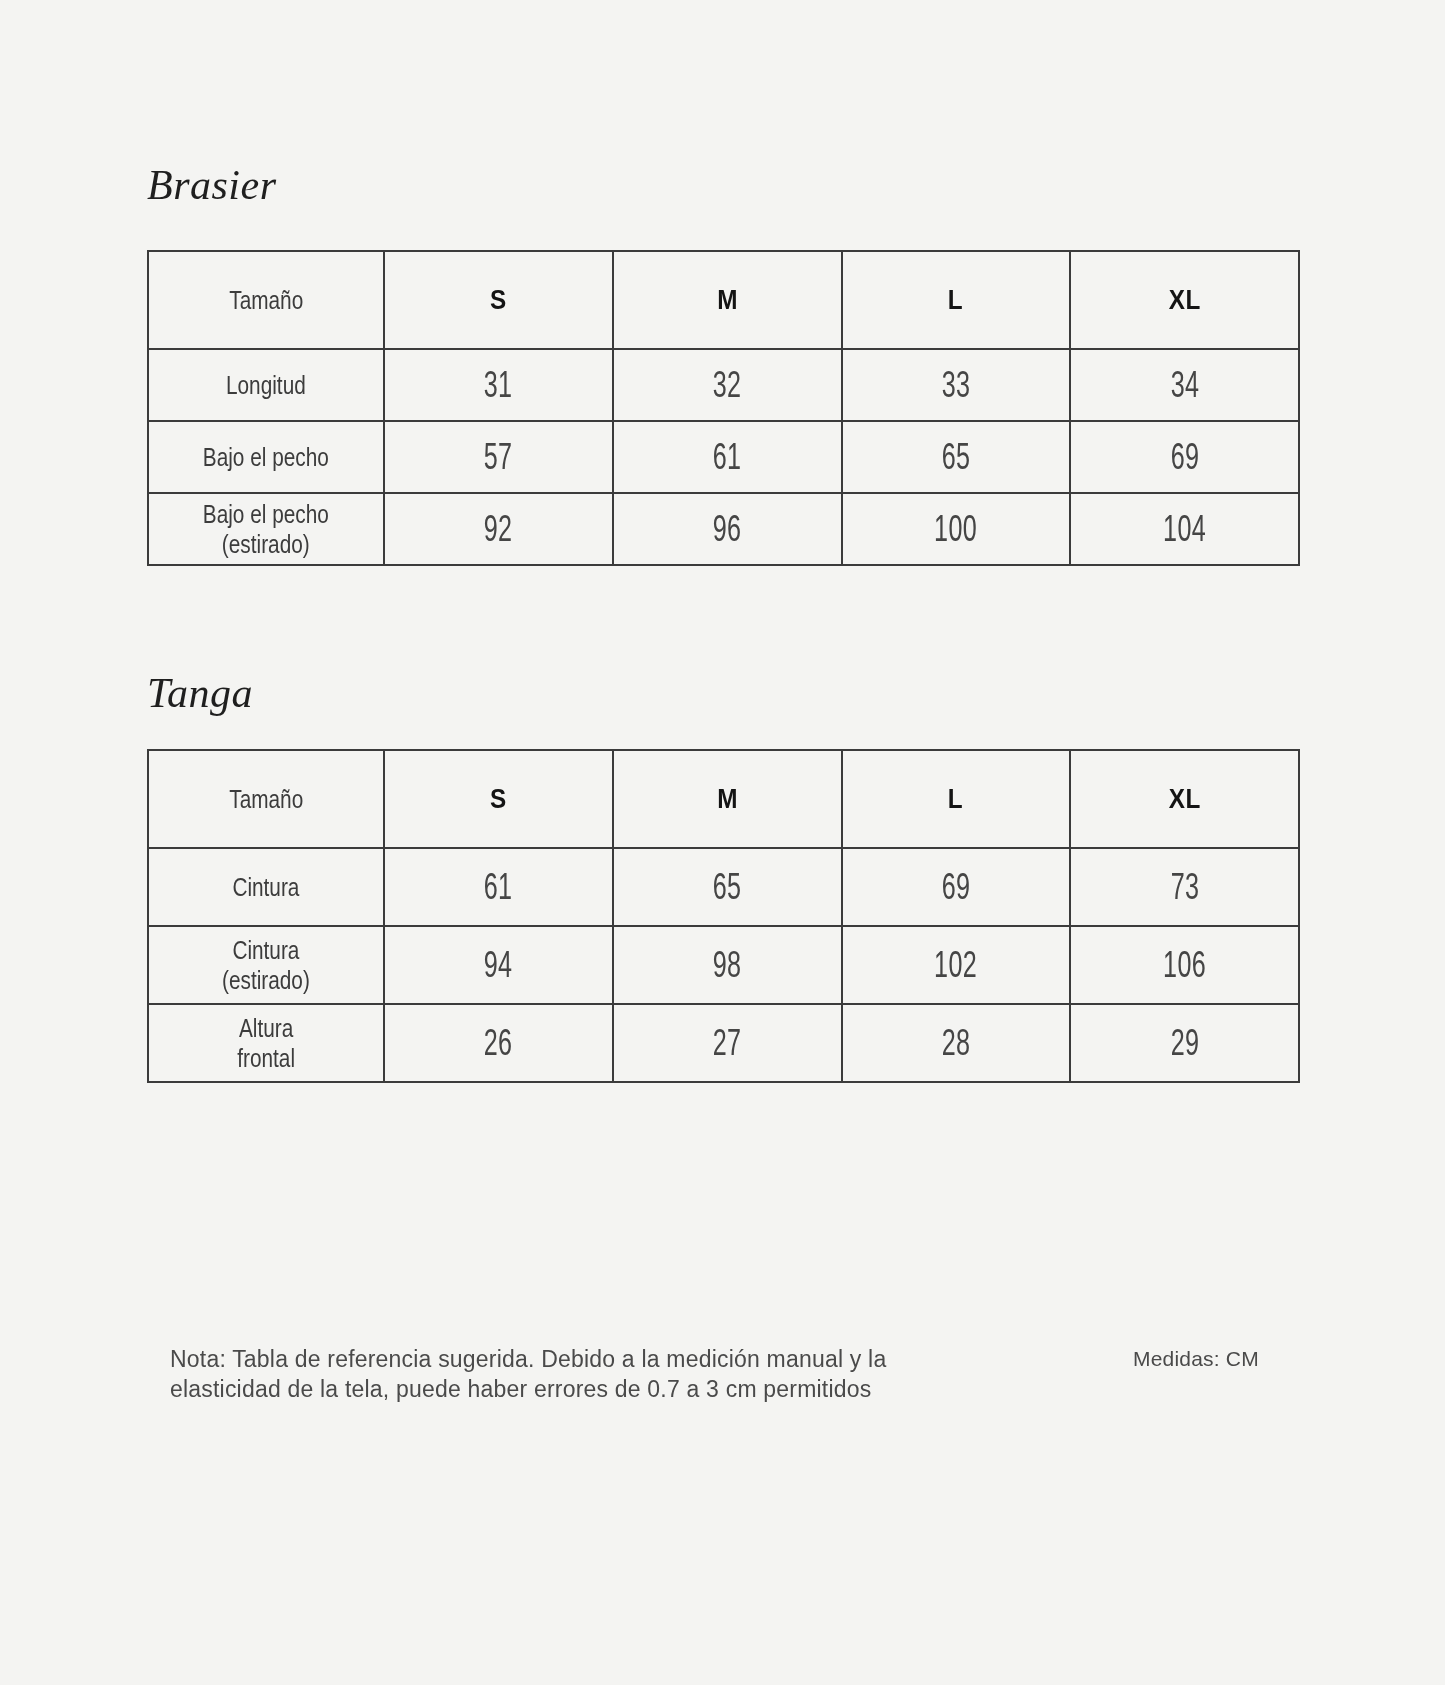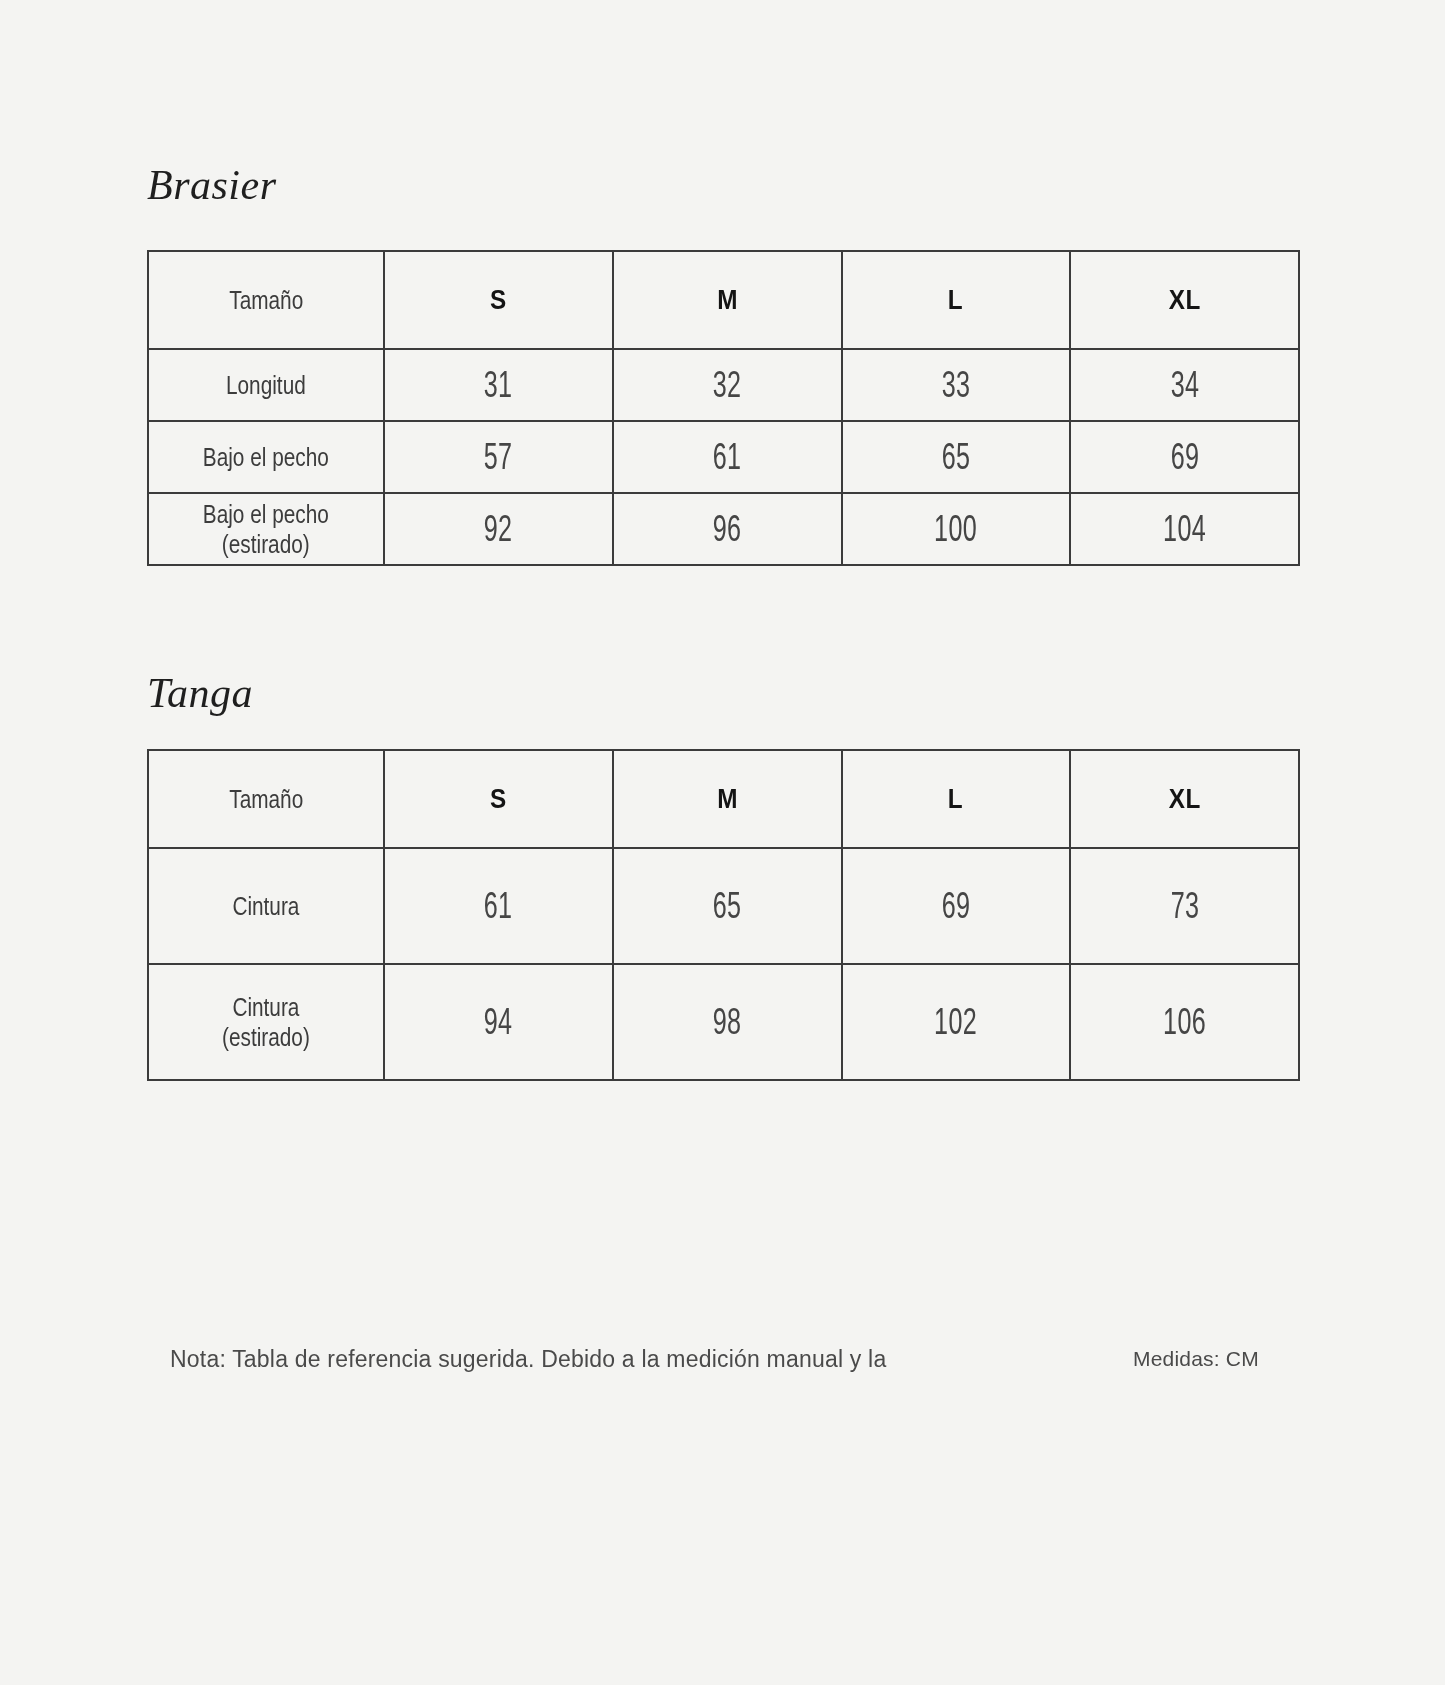--- a/index.html
+++ b/index.html
@@ -37,21 +37,21 @@
   }
   .table-brasier{top:250px;}
   .table-tanga{top:749px;}
   table.size-table th,table.size-table td{
     border:2px solid var(--border);
     text-align:center;vertical-align:middle;
     padding:0;font-weight:normal;
   }
   table.size-table thead tr{height:98px;}
   .table-brasier tbody tr{height:72px;}
-  .table-tanga tbody tr{height:116px;}
+  .table-tanga tbody tr{height:78px;}
 
   .hdr-label,.row-label-text{
     display:inline-block;
     transform:scaleX(0.8);
     transform-origin:center;
     font-size:26px;line-height:30px;
     color:var(--label);
     white-space:pre-line;
   }
   .size-letter{
@@ -159,21 +159,29 @@
             <td><span class="num">73</span></td>
           </tr>
           <tr>
             <th><span class="row-label-text">Cintura
 (estirado)</span></th>
             <td><span class="num">94</span></td>
             <td><span class="num">98</span></td>
             <td><span class="num">102</span></td>
             <td><span class="num">106</span></td>
           </tr>
+          <tr>
+            <th><span class="row-label-text">Altura
+frontal</span></th>
+            <td><span class="num">26</span></td>
+            <td><span class="num">27</span></td>
+            <td><span class="num">28</span></td>
+            <td><span class="num">29</span></td>
+          </tr>
         </tbody>
       </table>
   </section>
 
-  <p class="note"><span>Nota: Tabla de referencia sugerida. Debido a la medición manual y la</span><br></p>
+  <p class="note"><span>Nota: Tabla de referencia sugerida. Debido a la medición manual y la</span><br><span>elasticidad de la tela, puede haber errores de 0.7 a 3 cm permitidos</span></p>
 
   <p class="units">Medidas: CM</p>
 
 </div>
 
 </body></html>

